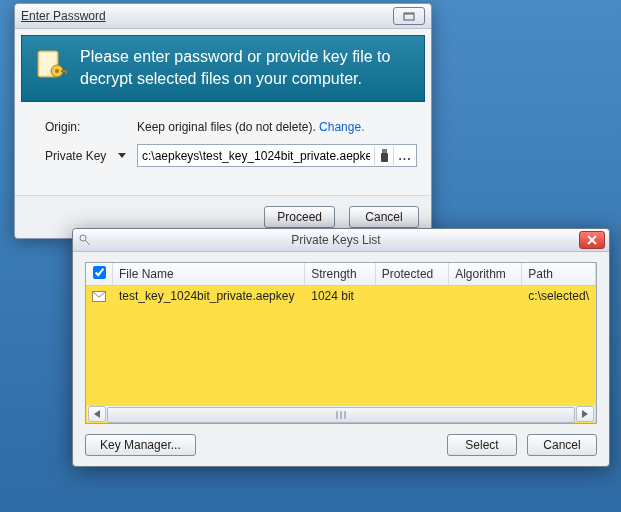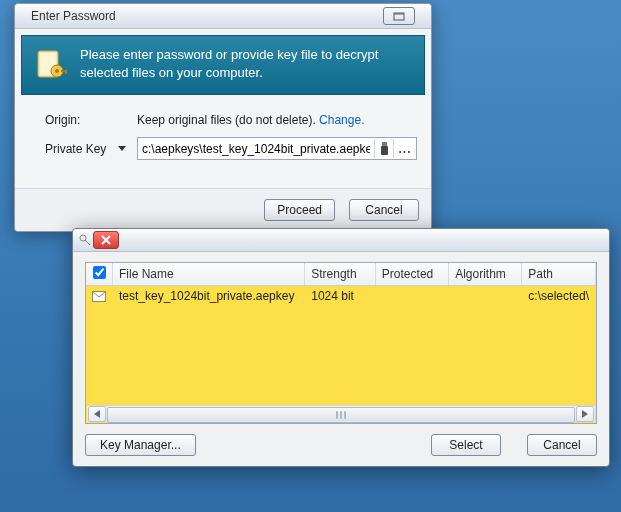--- a/index.html
+++ b/index.html
@@ -11,47 +11,47 @@
     position:relative;overflow:hidden;
   }
 
   
   .dlg1{
     position:absolute;left:14px;top:3px;width:416px;
     background:#f4f5f6;border:1px solid #8a9aab;border-radius:4px;
     box-shadow:0 3px 18px rgba(0,0,0,.35);
   }
   .dlg1 .titlebar{
-    height:24px;line-height:24px;padding:0 16px;
+    height:24px;line-height:24px;padding:0 6px;
     background:linear-gradient(180deg,#fdfdfe 0%,#e7ecf2 50%,#d7dee8 100%);
     border-bottom:1px solid #b8c2cf;
     border-radius:4px 4px 0 0;
     display:flex;align-items:center;
-    font-size:12px;color:#333;
+    font-size:12px;color:#333;text-decoration:underline;
   }
   .dlg1 .titlebar .title{flex:1}
   .closebtn{
     width:30px;height:16px;border:1px solid #6e7d8f;border-radius:3px;
     background:linear-gradient(180deg,#f8f9fb,#dde3ea);
     display:flex;align-items:center;justify-content:center;font-size:10px;color:#555;
   }
   .closebtn svg{display:block}
 
   .banner{
     margin:6px 6px 0 6px;
     background:linear-gradient(180deg,#2a86a6 0%,#0f6b8c 100%);
     border:1px solid #0d5a77;
     padding:10px 12px 12px 12px;
     display:flex;gap:12px;color:#fff;
   }
   .banner .icon{
     width:34px;height:34px;flex:0 0 34px;
     display:flex;align-items:center;justify-content:center;margin-top:2px;
   }
-  .banner .text{font-size:13px;line-height:1.35}
+  .banner .text{font-size:16px;line-height:1.35}
 
   .form{
     padding:18px 14px 8px 30px;font-size:12px;color:#222;
   }
   .row{display:flex;align-items:center;margin-bottom:10px}
   .row .lab{width:92px}
   .lab.pk{display:flex;align-items:center;gap:12px}
   .origin-text{color:#222}
   .origin-text .change{color:#0a5fd6;cursor:pointer}
   .keyfield{
@@ -137,21 +137,21 @@
   .hscroll .thumb{
     position:absolute;left:0;right:0;top:0;height:14px;
     border:1px solid #b0bac6;border-radius:2px;
     background:linear-gradient(180deg,#f6f8fa,#dde2e9);
     display:flex;align-items:center;justify-content:center;
   }
   .grip{width:18px;height:8px;display:flex;gap:2px;justify-content:center}
   .grip span{width:2px;height:8px;background:#aeb7c2;border-radius:1px}
 
   .btnbar2{
-    display:flex;gap:26px;margin-top:10px;
+    display:flex;gap:10px;margin-top:10px;
   }
   .btnbar2 .spacer{flex:1}
   button.win.big{min-width:110px;padding:0 14px}
 </style>
 </head>
 <body>
 
 <div class="dlg1">
   <div class="titlebar">
     <span class="title">Enter Password</span>
@@ -212,20 +212,21 @@
 </div>
 
 <div class="dlg2">
   <div class="titlebar2">
     <span style="width:16px;display:flex;align-items:center;justify-content:center">
       <svg width="12" height="12" viewBox="0 0 12 12">
           <circle cx="4" cy="4" r="3" fill="none" stroke="#888"></circle>
           <line x1="6" y1="6" x2="11" y2="11" stroke="#888"></line>
         </svg>
     </span>
+    <span class="title">Private Keys List</span>
     <span class="closebtn red">
       <svg width="10" height="10" viewBox="0 0 10 10">
         <line x1="1" y1="1" x2="9" y2="9" stroke="#fff" stroke-width="2"></line>
         <line x1="9" y1="1" x2="1" y2="9" stroke="#fff" stroke-width="2"></line>
       </svg>
     </span>
   </div>
 
   <div class="body2">
 

